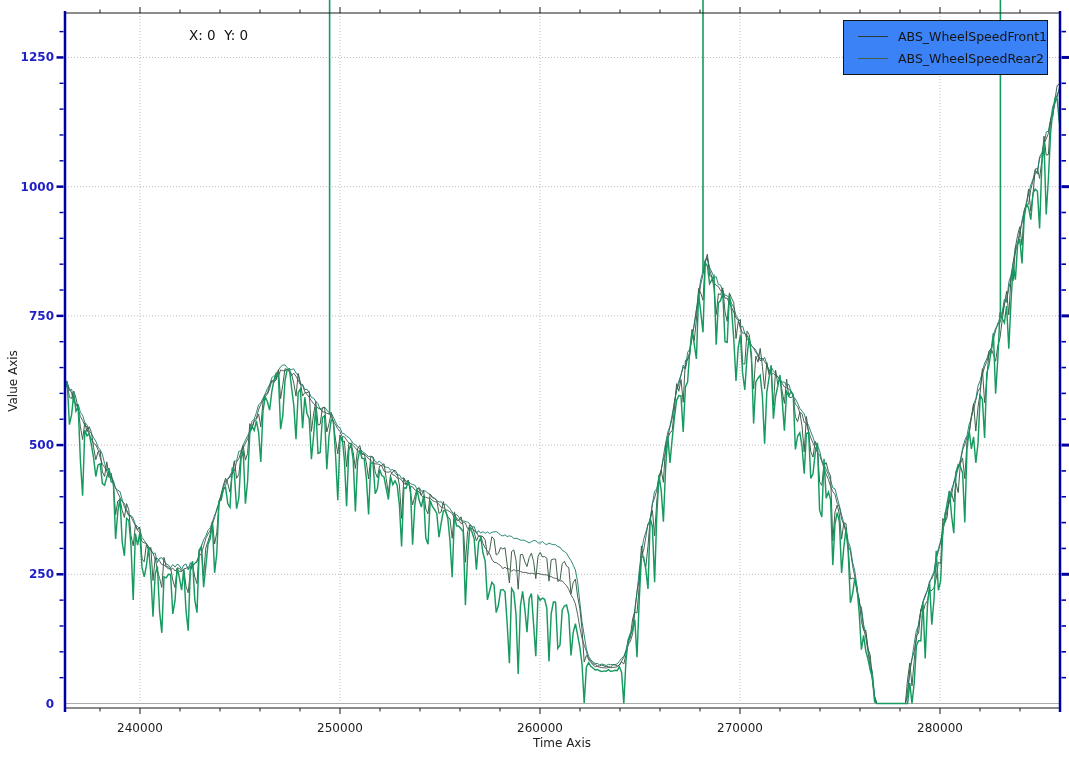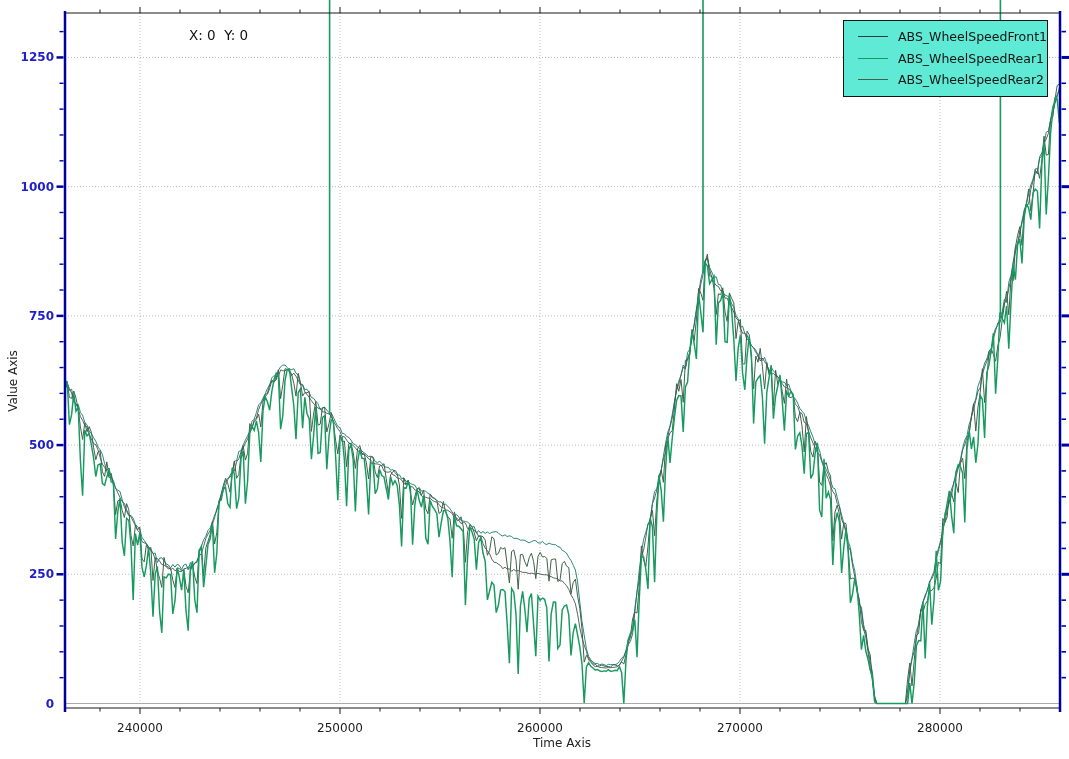--- a/index.html
+++ b/index.html
@@ -2,21 +2,21 @@
 <html><head>
 <meta charset="utf-8">
 <style>
   html,body{margin:0;padding:0;background:#ffffff;}
   body{width:1069px;height:759px;overflow:hidden;font-family:"DejaVu Sans",sans-serif;}
   .stage{position:relative;width:1069px;height:759px;background:#fff;}
   #chart-svg{position:absolute;left:0;top:0;}
   .crosshair-label{position:absolute;left:189px;top:27px;font-size:13.5px;font-weight:normal;color:#111;white-space:pre;}
   .ylabel{position:absolute;left:13px;top:381px;transform:translate(-50%,-50%) rotate(-90deg);font-size:12px;color:#222;white-space:nowrap;}
   .xlabel{position:absolute;left:562px;top:736px;transform:translateX(-50%);font-size:12px;color:#222;text-align:center;}
-  .legend{position:absolute;left:843px;top:20px;width:205px;box-sizing:border-box;background:#5eead4;border:1px solid #131313;padding:5px 8px 5px 6px;}
+  .legend{position:absolute;left:843px;top:20px;width:205px;box-sizing:border-box;background:#3b82f6;border:1px solid #131313;padding:5px 8px 5px 6px;}
   .legend-item{display:flex;align-items:center;height:21.6px;cursor:default;}
   .legend-swatch{display:inline-block;width:30px;height:0;border-top:1.6px solid #000;margin:0 10px 0 8px;flex:none;}
   .legend-label{font-size:12.5px;color:#151515;white-space:nowrap;}
   .xt{font-size:12px;fill:#1c1c1c;}
   .yt{font-size:12px;font-weight:bold;fill:#2020c8;}
 </style>
 </head>
 <body>
 
 <div class="stage">
@@ -157,21 +157,17 @@
     </svg>
   <div class="crosshair-label">X: 0  Y: 0</div>
   <div class="ylabel">Value Axis</div>
   <div class="xlabel">Time Axis</div>
   <div class="legend" id="legend">
       <div class="legend-item">
         <span class="legend-swatch" style="border-top-color: rgb(46, 59, 62);"></span>
         <span class="legend-label">ABS_WheelSpeedFront1</span>
       </div>
       <div class="legend-item">
-        <span class="legend-swatch" style="border-top-color: rgb(22, 154, 95);"></span>
-        <span class="legend-label">ABS_WheelSpeedRear1</span>
-      </div>
-      <div class="legend-item">
         <span class="legend-swatch" style="border-top-color: rgb(64, 97, 75);"></span>
         <span class="legend-label">ABS_WheelSpeedRear2</span>
       </div>
     </div>
 </div>
 
 </body></html>

